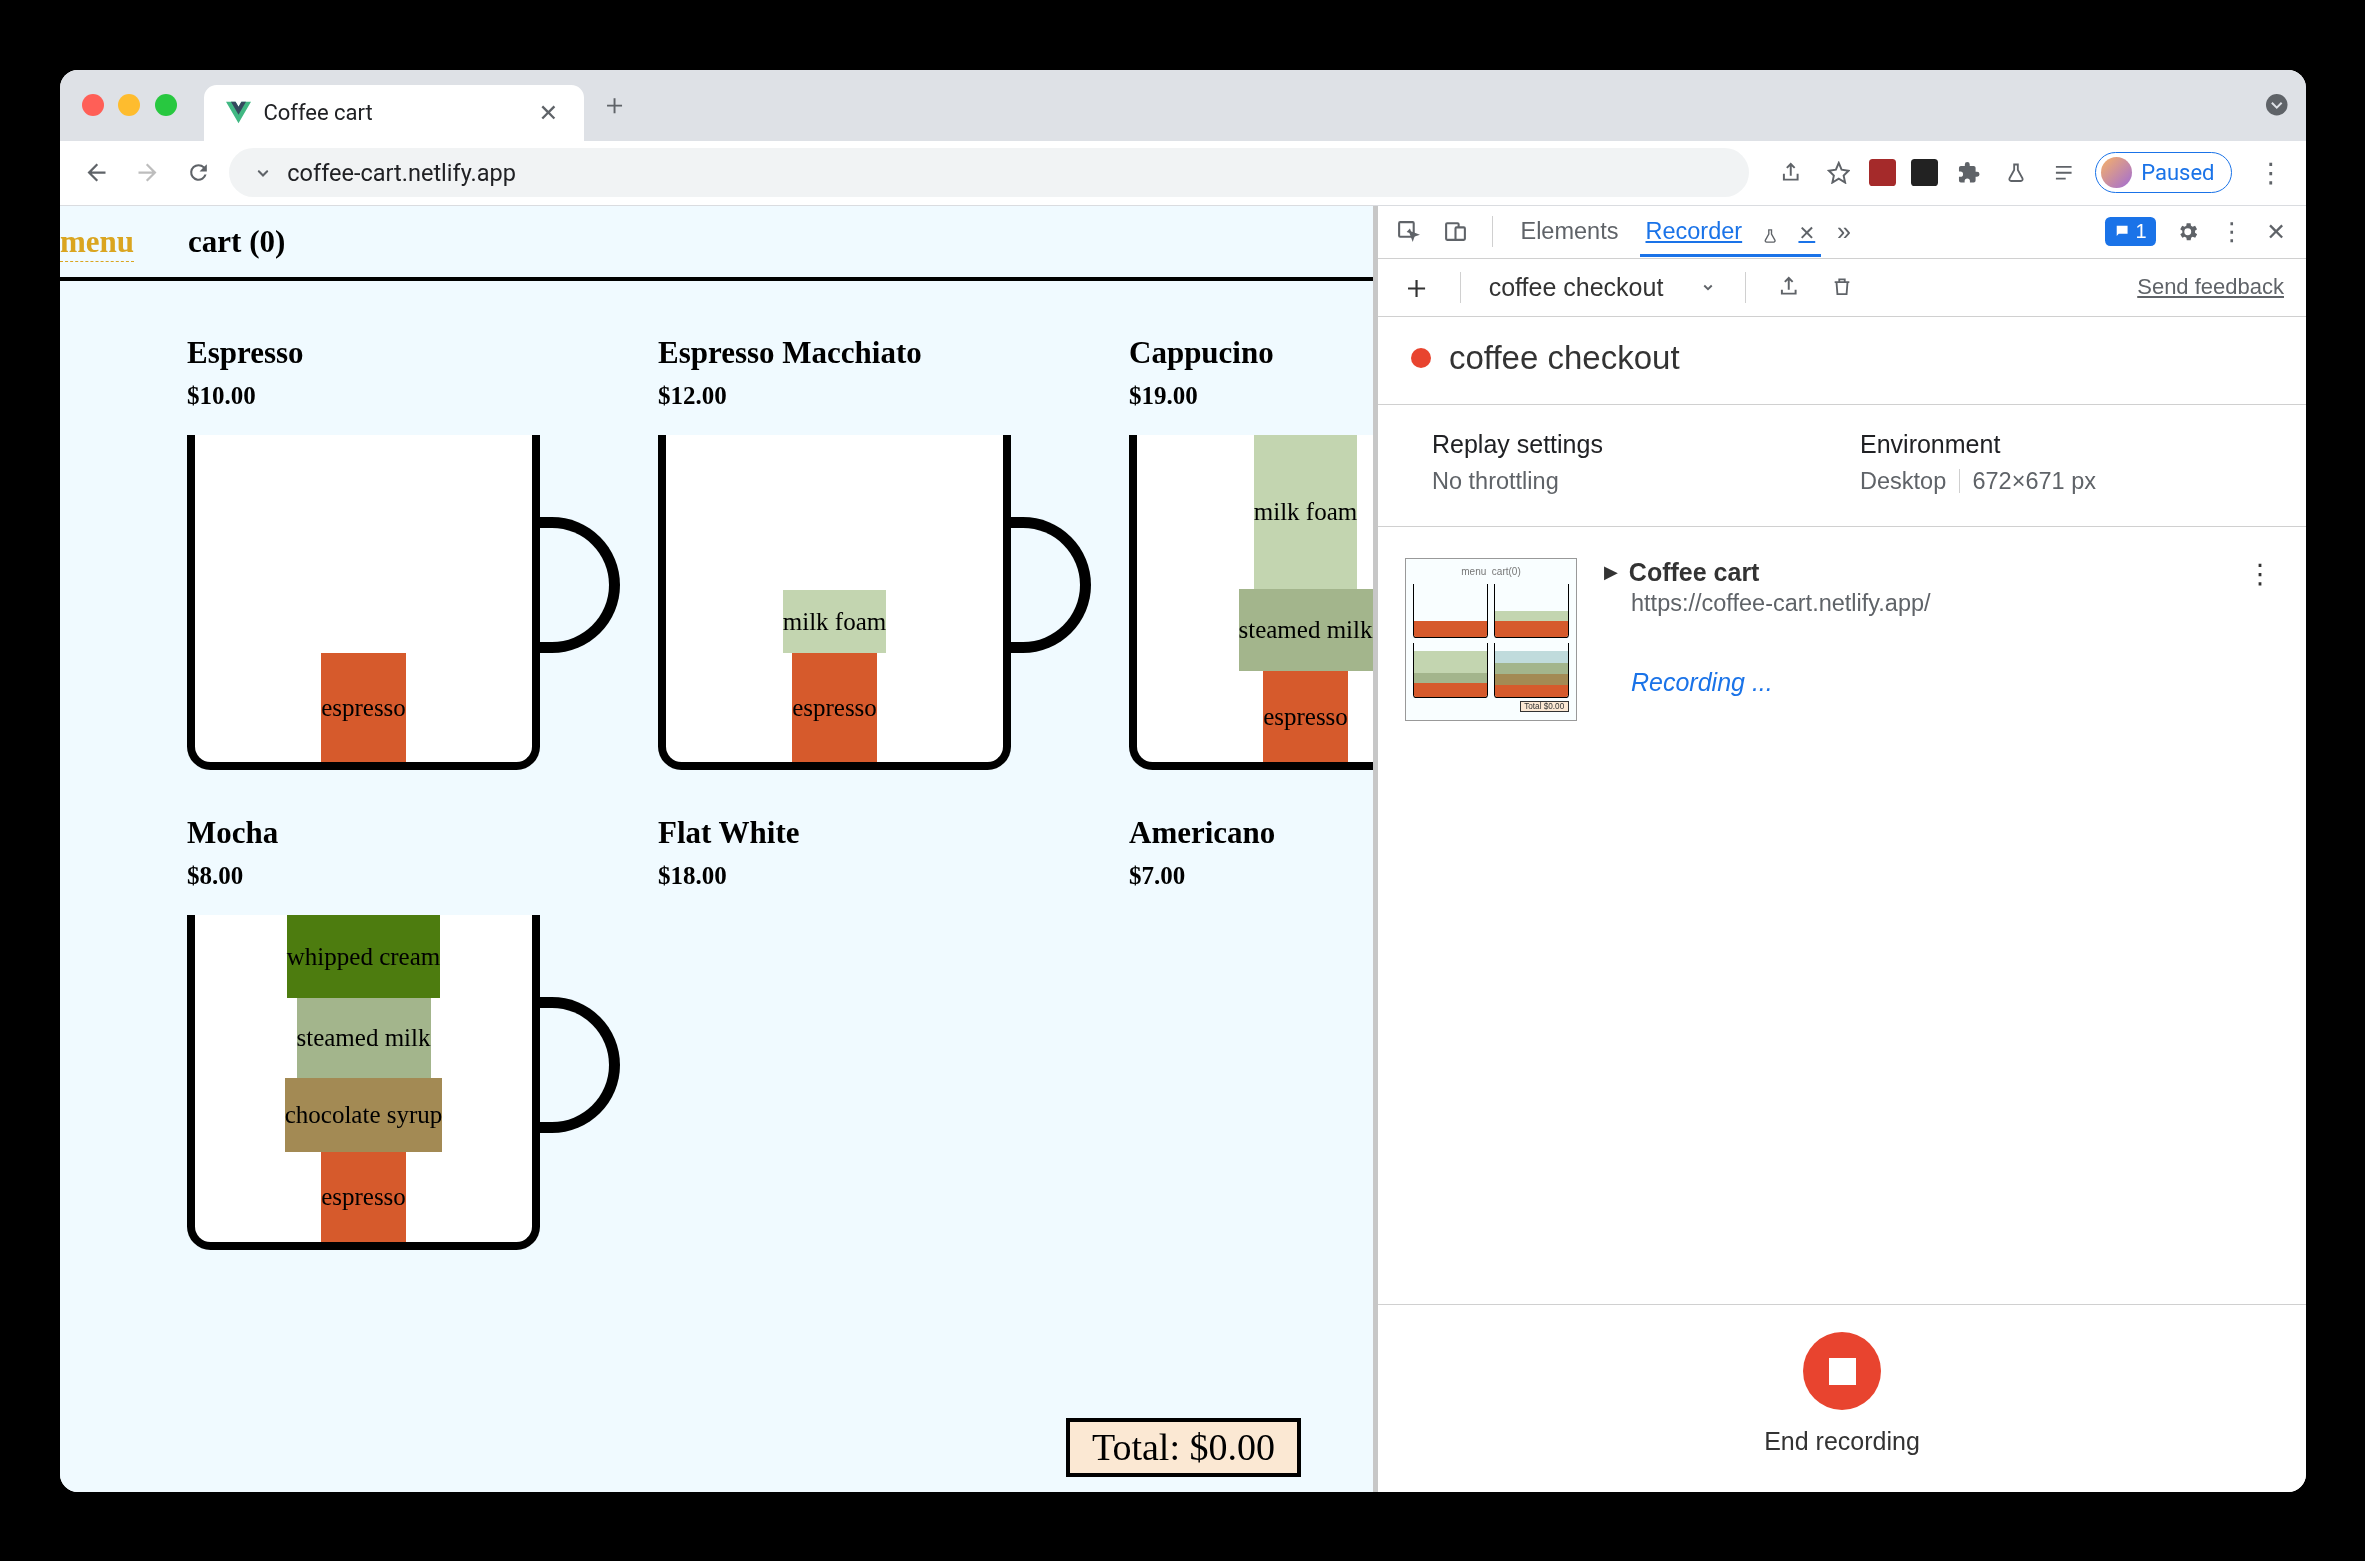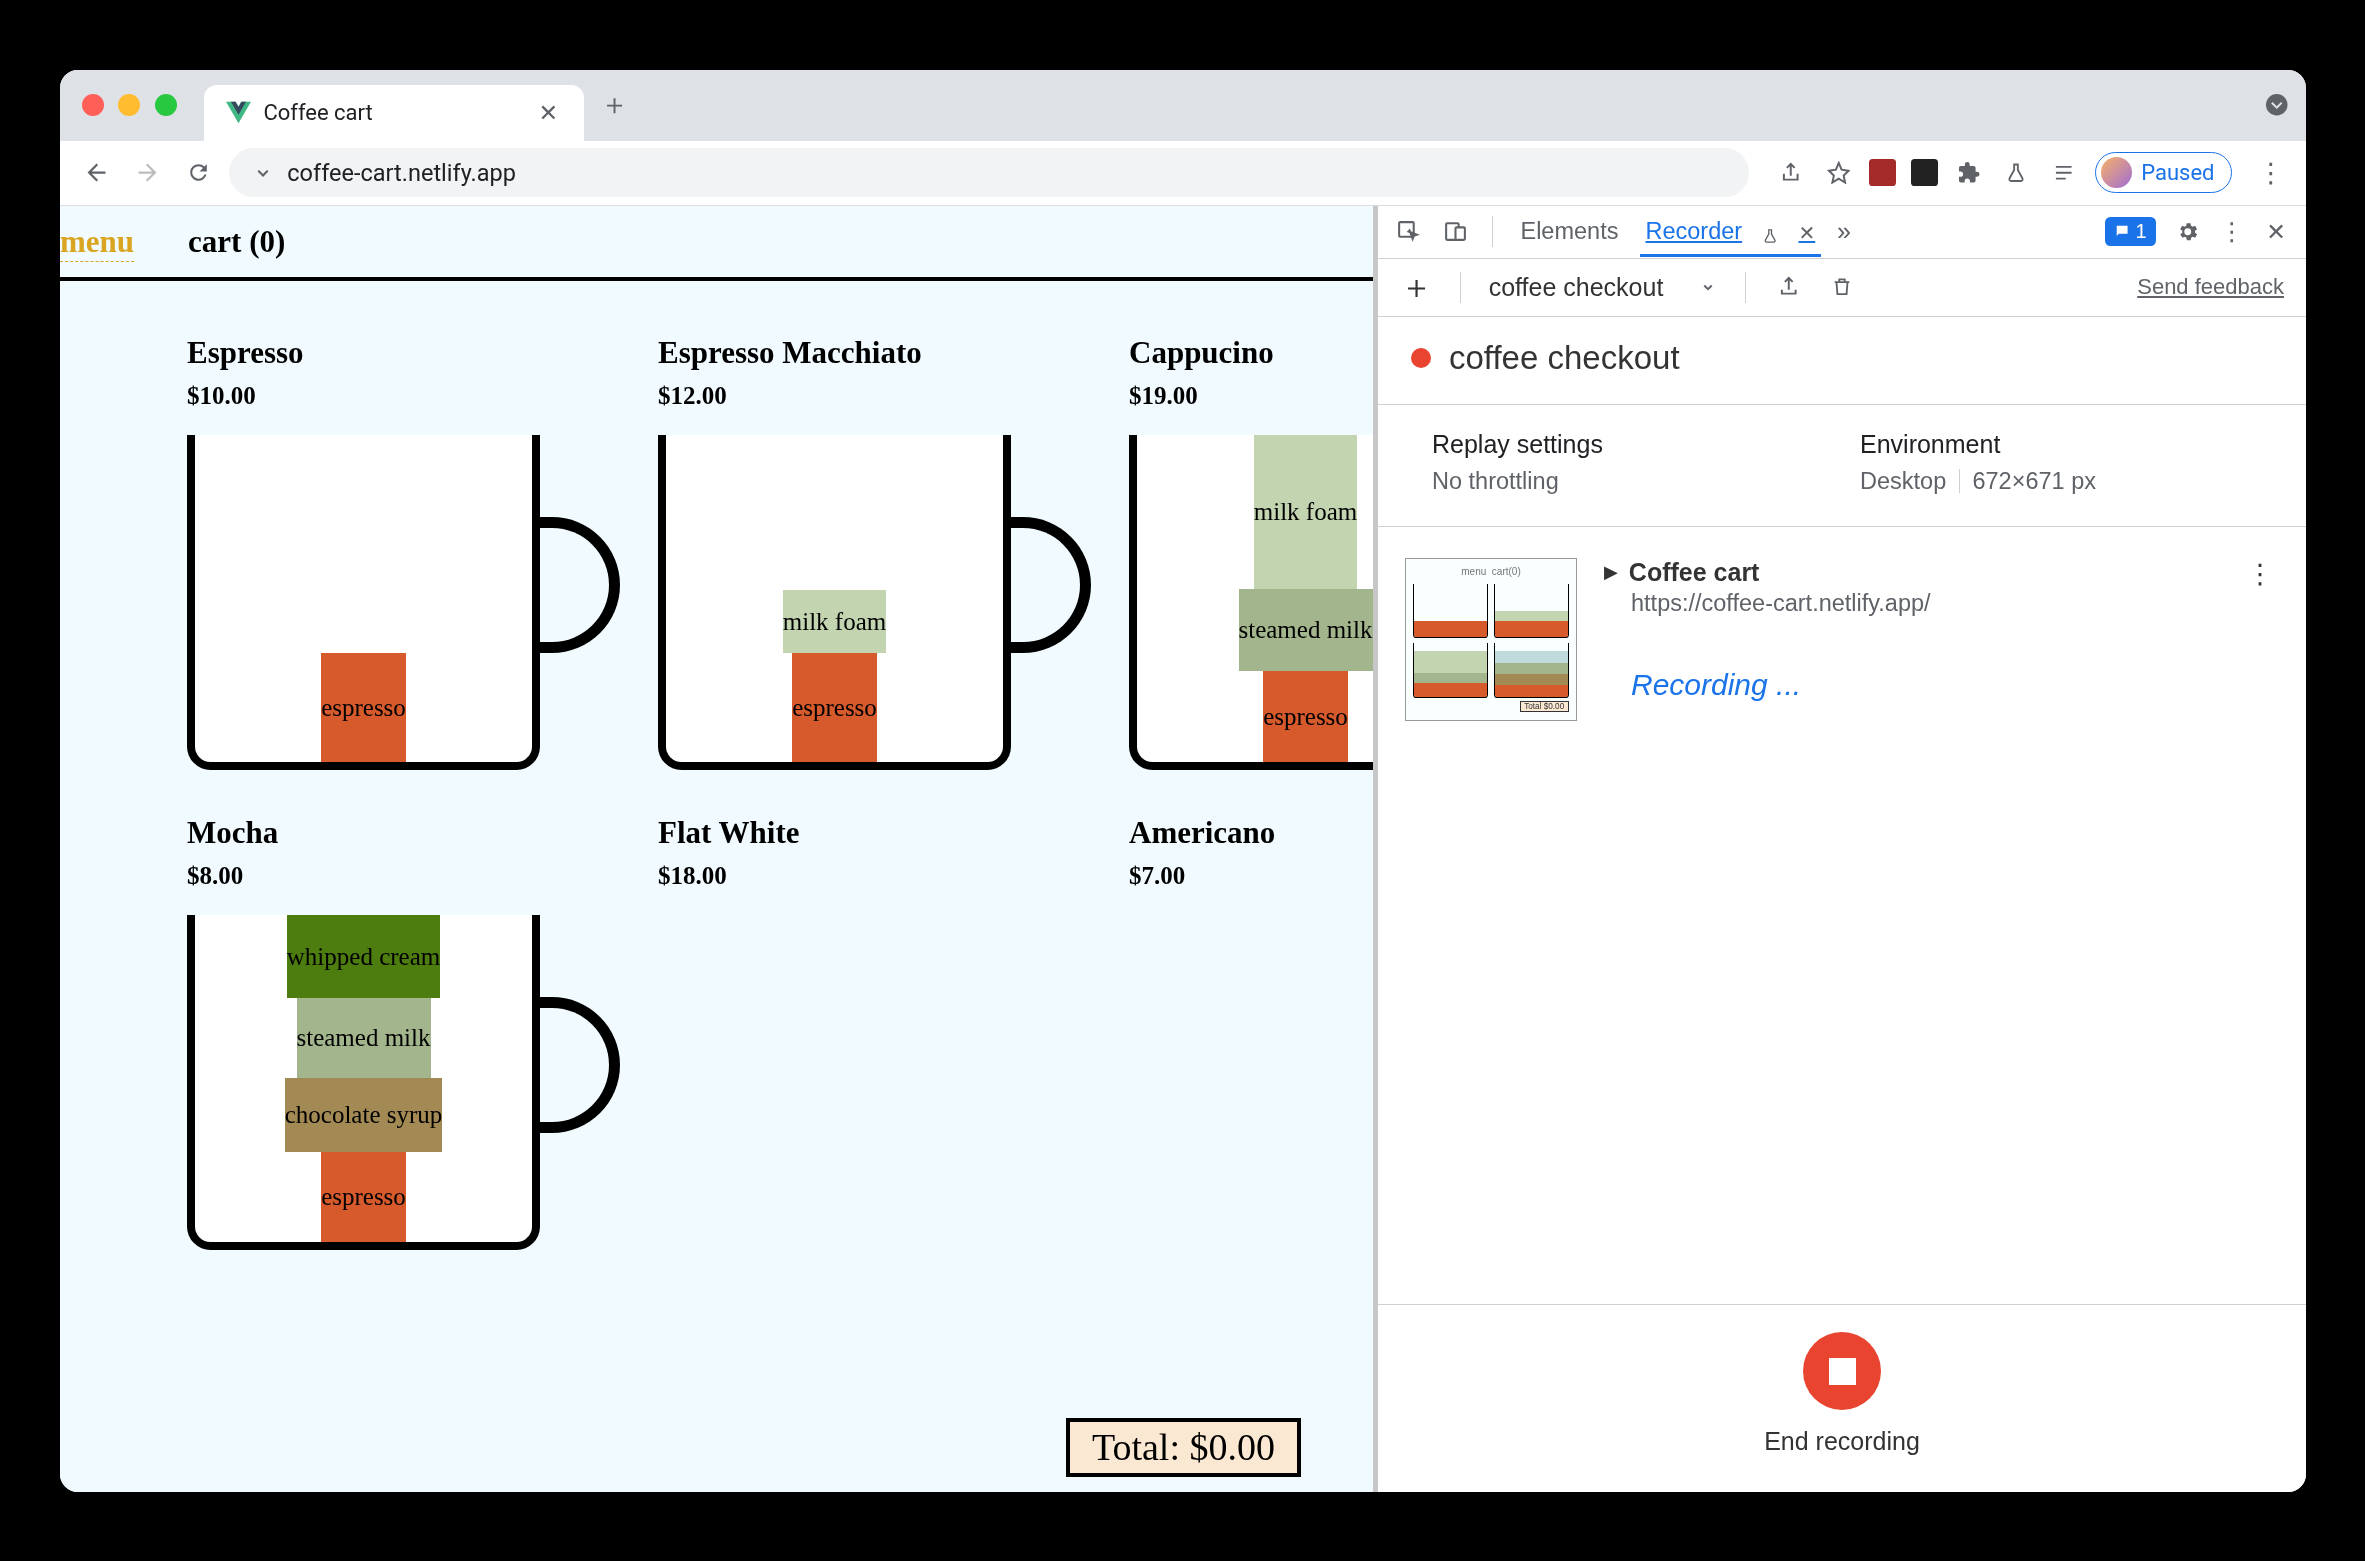--- a/index.html
+++ b/index.html
@@ -242,21 +242,21 @@
 .thumb-top { text-align:center; font-size:10px; color:#777; margin-bottom:7px;}
 .thumb-grid { display:grid; grid-template-columns:1fr 1fr; gap:5.4px; flex:1;}
 .thumb-cup { border:1.8px solid #000; border-top:none; border-radius:0 0 3.6px 3.6px; display:flex; flex-direction:column; justify-content:flex-end; overflow:hidden;}
 .thumb-total { align-self:flex-end; border:0.9px solid #333; background:#fbe8d3; font-size:8.2px; padding:0 3.6px; margin-top:3.6px;}
 .step-info { flex:1; }
 .step-head { display:flex; align-items:center; gap:11px; font-size: 25px;}
 .step-title { font-weight: 600; }
 .step-caret { font-size:18px; color:#333;}
 .step-url { font-size: 23.5px; color:#5f6368; margin-top: 3.6px; margin-left: 27px;}
 .step-more { font-size: 27px; color:#333; padding: 0 5.4px;}
-.recording-status { color:#1a73e8; font-style: italic; font-size: 30px; margin-left: 27px; margin-top: 51px;}
+.recording-status { color:#1a73e8; font-style: italic; font-size: 25px; margin-left: 27px; margin-top: 51px;}
 
 .dt-footer {
   border-top: 0.9px solid #d0d0d0;
   padding: 27px 0 36px;
   display:flex; flex-direction:column; align-items:center; gap:16.3px;
 }
 .stop-btn {
   width: 78px; height: 78px; border-radius: 50%;
   background:#e8442f; display:flex; align-items:center; justify-content:center;
   cursor:pointer;

